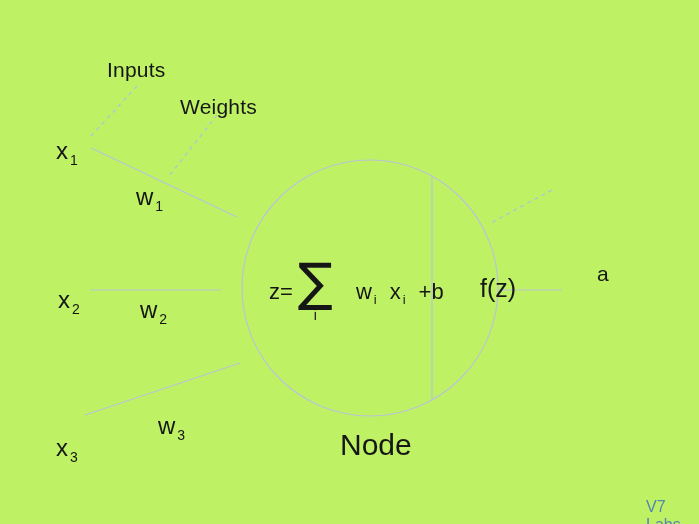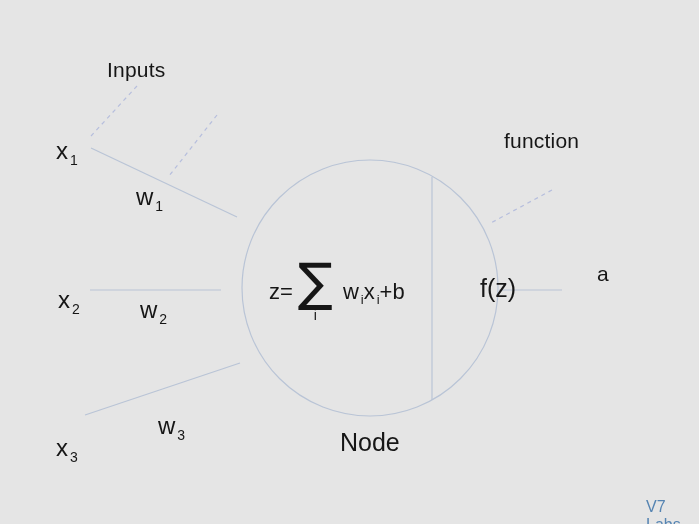--- a/index.html
+++ b/index.html
@@ -1,44 +1,44 @@
 <!DOCTYPE html>
 <html><head>
 <meta charset="utf-8">
 <style>
   * { margin: 0; padding: 0; box-sizing: border-box; }
   html, body { background: #ffffff; }
   .canvas {
     position: relative;
     width: 699px;
     height: 524px;
-    background: #e5e5e5;
+    background: #bef264;
     font-family: "Liberation Sans", sans-serif;
     color: #161616;
     overflow: hidden;
   }
   .overlay { position: absolute; left: 0; top: 0; }
   .lbl { position: absolute; font-size: 21px; line-height: 25px; letter-spacing: 0.2px; }
   .var { position: absolute; font-size: 24px; line-height: 1; white-space: nowrap; }
   .var .sub { font-size: 14px; position: relative; top: 6px; margin-left: 2px; }
   .formula {
     position: absolute;
     left: 269px; top: 256px; height: 72px;
     display: flex; align-items: center;
     font-size: 22px; white-space: nowrap;
   }
-  .formula > * + * { margin-left: 0; }
+  .formula > * + * { margin-left: 13px; }
   .sigma-block { display: flex; flex-direction: column; align-items: center; margin-left: 5px; margin-right: 10px; }
   .sigma { font-family: "DejaVu Sans", sans-serif; font-size: 52px; line-height: 0.82; }
   .sigma-sub { font-size: 14px; margin-top: 3px; }
   .fsub { font-size: 13px; position: relative; top: 5px; margin-left: 2px; }
   .fz { position: absolute; left: 446px; top: 274px; font-size: 25px; margin-left: 34px; }
   .out-a { position: absolute; left: 597px; top: 262px; font-size: 21px; }
   .out-label { position: absolute; left: 566px; top: 287px; font-size: 21px; }
-  .node-lbl { position: absolute; left: 340px; top: 428px; font-size: 25px; }
+  .node-lbl { position: absolute; left: 340px; top: 428px; font-size: 30px; }
   .watermark { position: absolute; left: 646px; top: 498px; font-size: 16px; color: #5584b2; }
 </style>
 </head>
 <body>
 
 <div class="canvas">
 
   <svg class="overlay" width="699" height="524" viewBox="0 0 699 524">
     <circle cx="370" cy="288" r="128" fill="none" stroke-width="1.2" stroke="#b9c4d6"></circle>
     <line x1="432" y1="177" x2="432" y2="400" stroke-width="1.2" stroke="#b9c4d6"></line>
@@ -46,23 +46,23 @@
     <line x1="90" y1="290" x2="221" y2="290" stroke-width="1.2" stroke="#b9c4d6"></line>
     <line x1="85" y1="415" x2="240" y2="363" stroke-width="1.2" stroke="#b9c4d6"></line>
     <line x1="499" y1="290" x2="562" y2="290" stroke-width="1.2" stroke="#b9c4d6"></line>
     <line x1="137" y1="86" x2="91" y2="136" stroke-dasharray="4 4" stroke-width="1.2" stroke="#b6bedd"></line>
     <line x1="217" y1="115" x2="169" y2="176" stroke-dasharray="4 4" stroke-width="1.2" stroke="#b6bedd"></line>
     <line x1="552" y1="190" x2="489" y2="224" stroke-dasharray="4 4" stroke-width="1.2" stroke="#b6bedd"></line>
   </svg>
 
   <div class="lbl" style="left:107px; top:57px">Inputs</div>
 
+  <div class="lbl" style="left:180px; top:94px">Weights</div>
 
   <div class="lbl" style="left:504px; top:128px">
-    <div>function</div>
   </div>
 
   <div class="var" style="left:56px; top:139px"><span>x</span><span class="sub">1</span></div>
 
   <div class="var" style="left:58px; top:288px"><span>x</span><span class="sub">2</span></div>
 
   <div class="var" style="left:56px; top:436px"><span>x</span><span class="sub">3</span></div>
 
   <div class="var" style="left:136px; top:185px"><span>w</span><span class="sub">1</span></div>
 

